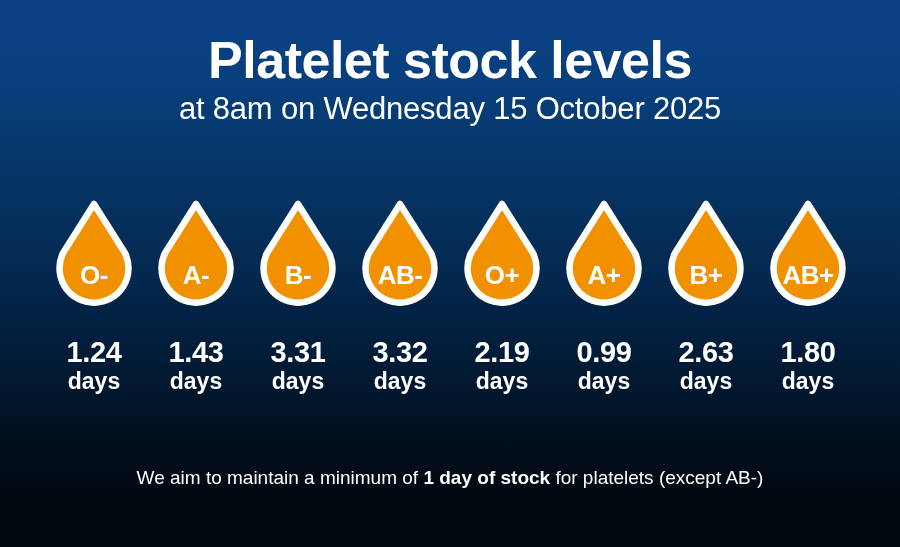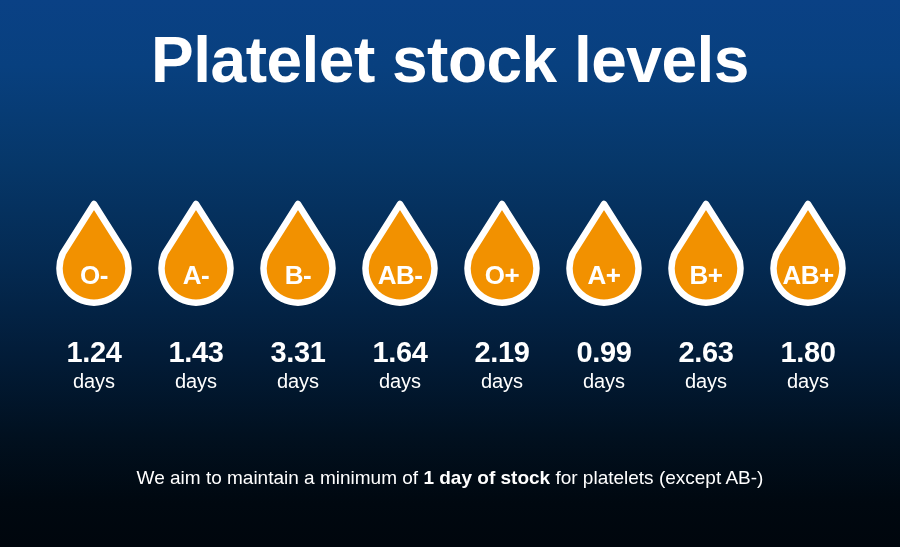--- a/index.html
+++ b/index.html
@@ -29,21 +29,21 @@
   
   #header {
     position: absolute;
     top: 30px;
     left: 0;
     width: 900px;
     text-align: center;
   }
 
   #title {
-    font-size: 64px;
+    font-size: 52px;
     font-weight: bold;
     color: #ffffff;
     letter-spacing: -0.5px;
     line-height: 60px;
     white-space: nowrap;
   }
 
   #subtitle {
     font-size: 31px;
     font-weight: normal;
@@ -107,22 +107,22 @@
     margin-top: 24px;
     font-size: 29px;
     font-weight: bold;
     color: #ffffff;
     line-height: 30px;
     letter-spacing: -0.3px;
   }
 
   .drop-unit {
     margin-top: 3px;
-    font-size: 20px;
-    font-weight: normal;
+    font-size: 23px;
+    font-weight: bold;
     color: #ffffff;
     line-height: 22px;
   }
 
   
   #footer {
     position: absolute;
     top: 466px;
     left: 0;
     width: 900px;
@@ -137,20 +137,21 @@
     font-weight: bold;
   }
 </style>
 </head>
 <body>
 
 <div id="poster">
 
   <div id="header">
     <div id="title">Platelet stock levels</div>
+    <div id="subtitle">at 8am on Wednesday 15 October 2025</div>
   </div>
 
   <div id="drops-row">
       <div class="drop-cell">
         <div class="drop-icon">
           <svg viewBox="0 0 80 115" xmlns="http://www.w3.org/2000/svg" aria-hidden="true">
             <path d="M40 6 L71 55 A34.5 34.5 0 1 1 9 55 Z" fill="#f29100" stroke="#ffffff" stroke-width="6.5" stroke-linejoin="round"></path>
           </svg>
           <div class="drop-label">O-</div>
         </div>
@@ -177,21 +178,21 @@
         <div class="drop-value">3.31</div>
         <div class="drop-unit">days</div>
       </div>
       <div class="drop-cell">
         <div class="drop-icon">
           <svg viewBox="0 0 80 115" xmlns="http://www.w3.org/2000/svg" aria-hidden="true">
             <path d="M40 6 L71 55 A34.5 34.5 0 1 1 9 55 Z" fill="#f29100" stroke="#ffffff" stroke-width="6.5" stroke-linejoin="round"></path>
           </svg>
           <div class="drop-label">AB-</div>
         </div>
-        <div class="drop-value">1.64</div>
+        <div class="drop-value">3.32</div>
         <div class="drop-unit">days</div>
       </div>
       <div class="drop-cell">
         <div class="drop-icon">
           <svg viewBox="0 0 80 115" xmlns="http://www.w3.org/2000/svg" aria-hidden="true">
             <path d="M40 6 L71 55 A34.5 34.5 0 1 1 9 55 Z" fill="#f29100" stroke="#ffffff" stroke-width="6.5" stroke-linejoin="round"></path>
           </svg>
           <div class="drop-label">O+</div>
         </div>
         <div class="drop-value">2.19</div>

